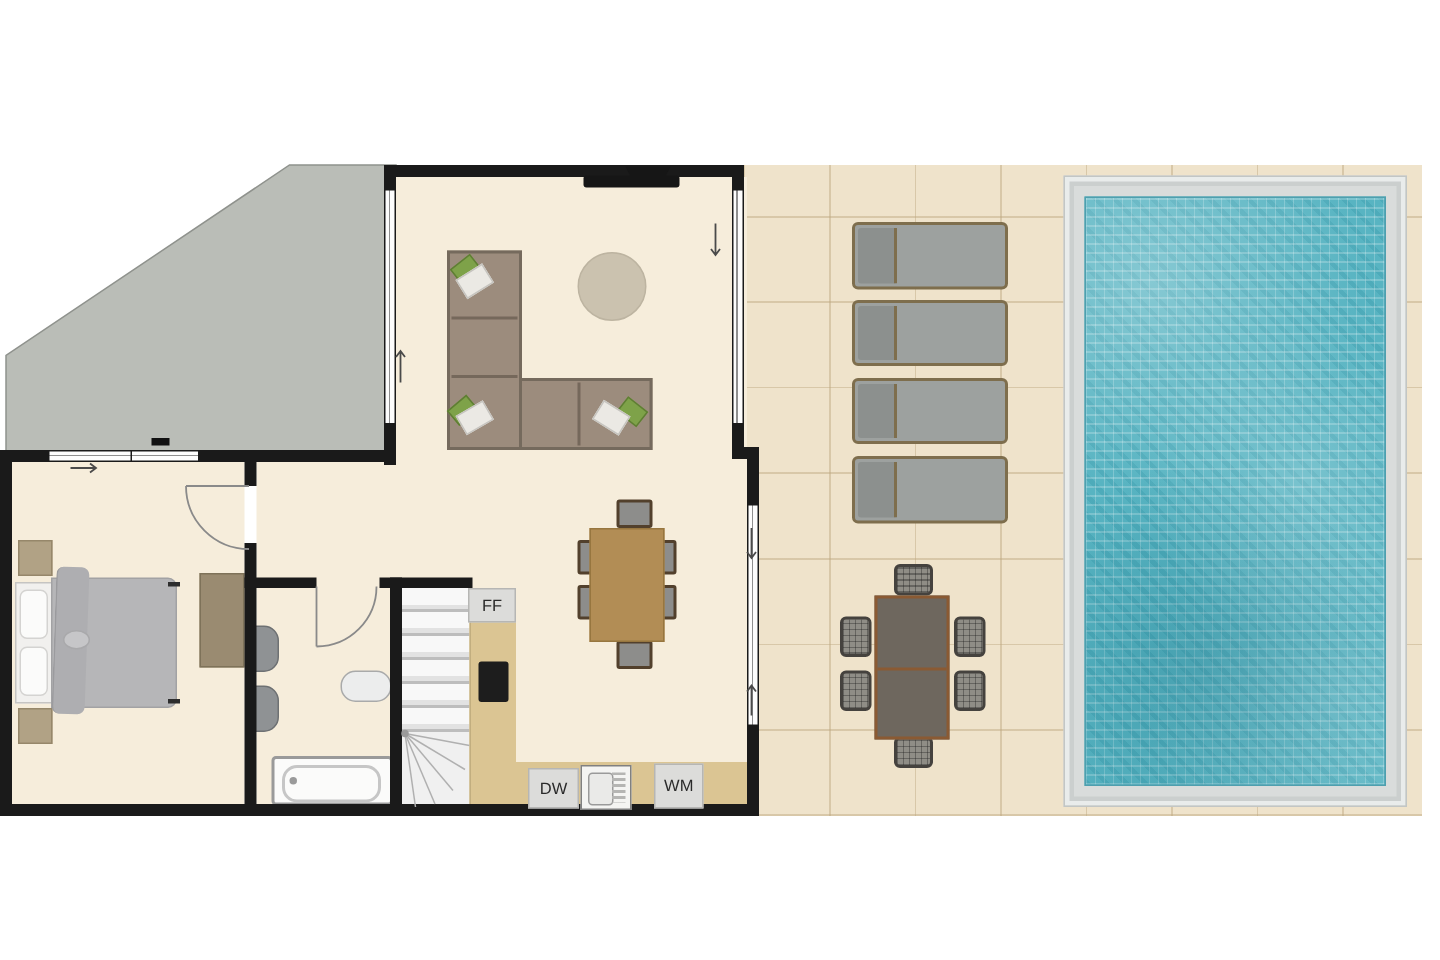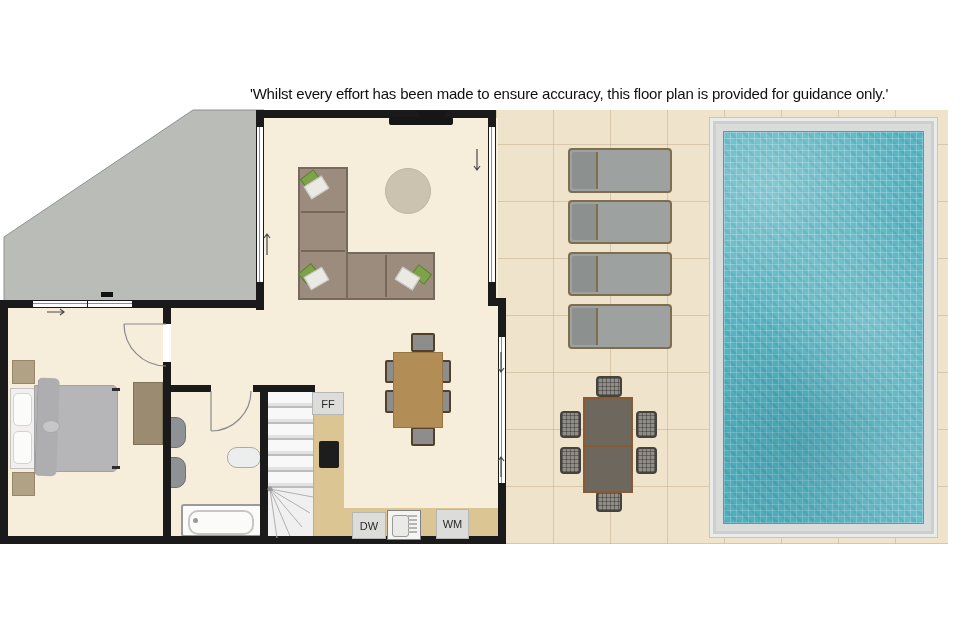--- a/index.html
+++ b/index.html
@@ -61,21 +61,20 @@
   
   #disclaimer{left:250px;top:85px;font-size:15px;color:#101010;letter-spacing:-.2px;z-index:9;white-space:nowrap;}
   svg.layer{position:absolute;left:0;top:0;z-index:7;pointer-events:none;}
   svg#bg-layer{z-index:1;}
 </style>
 </head>
 <body>
 
 <div id="canvas">
 
-  <div class="abs" id="disclaimer">'Whilst every effort has been made to ensure accuracy, this floor plan is provided for guidance only.'</div>
 
   <svg id="bg-layer" class="layer" width="960" height="640">
     <polygon points="193,110 264,110 264,306 4,306 4,237" fill="#babdb7" stroke="#8f928d" stroke-width="1"></polygon>
   </svg>
 
   <div class="abs" id="patio"></div>
 
   <div class="abs floor" id="floor-main"></div>
   <div class="abs floor" id="floor-hall"></div>
   <div class="abs floor" id="floor-bedroom"></div>

